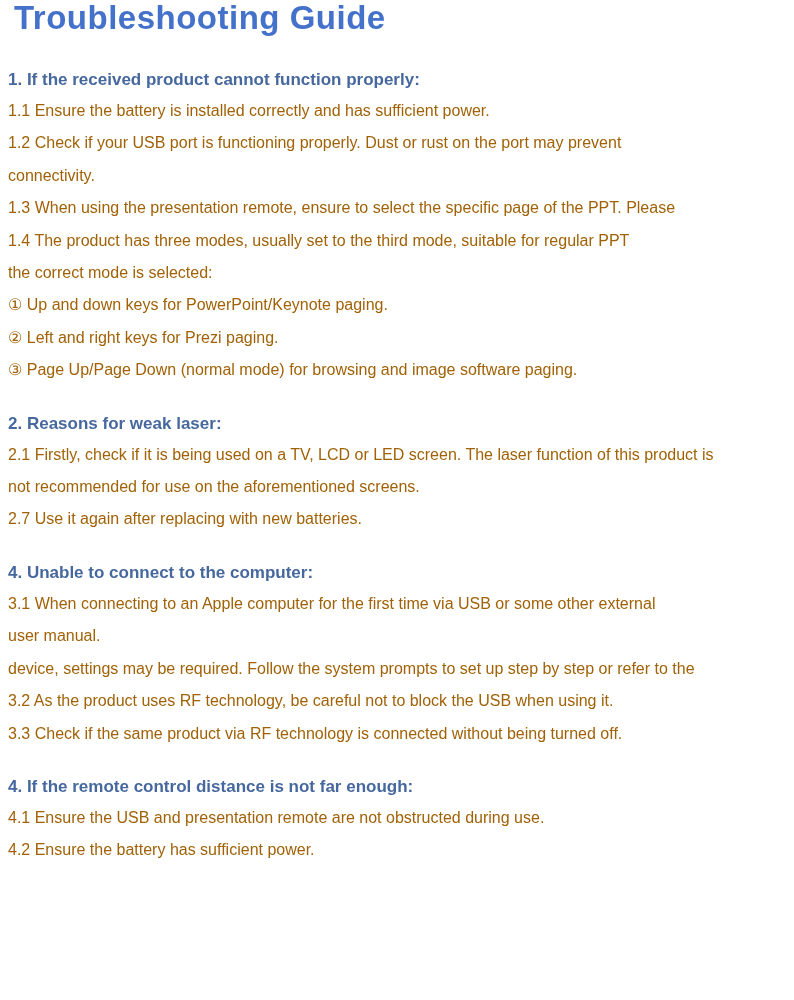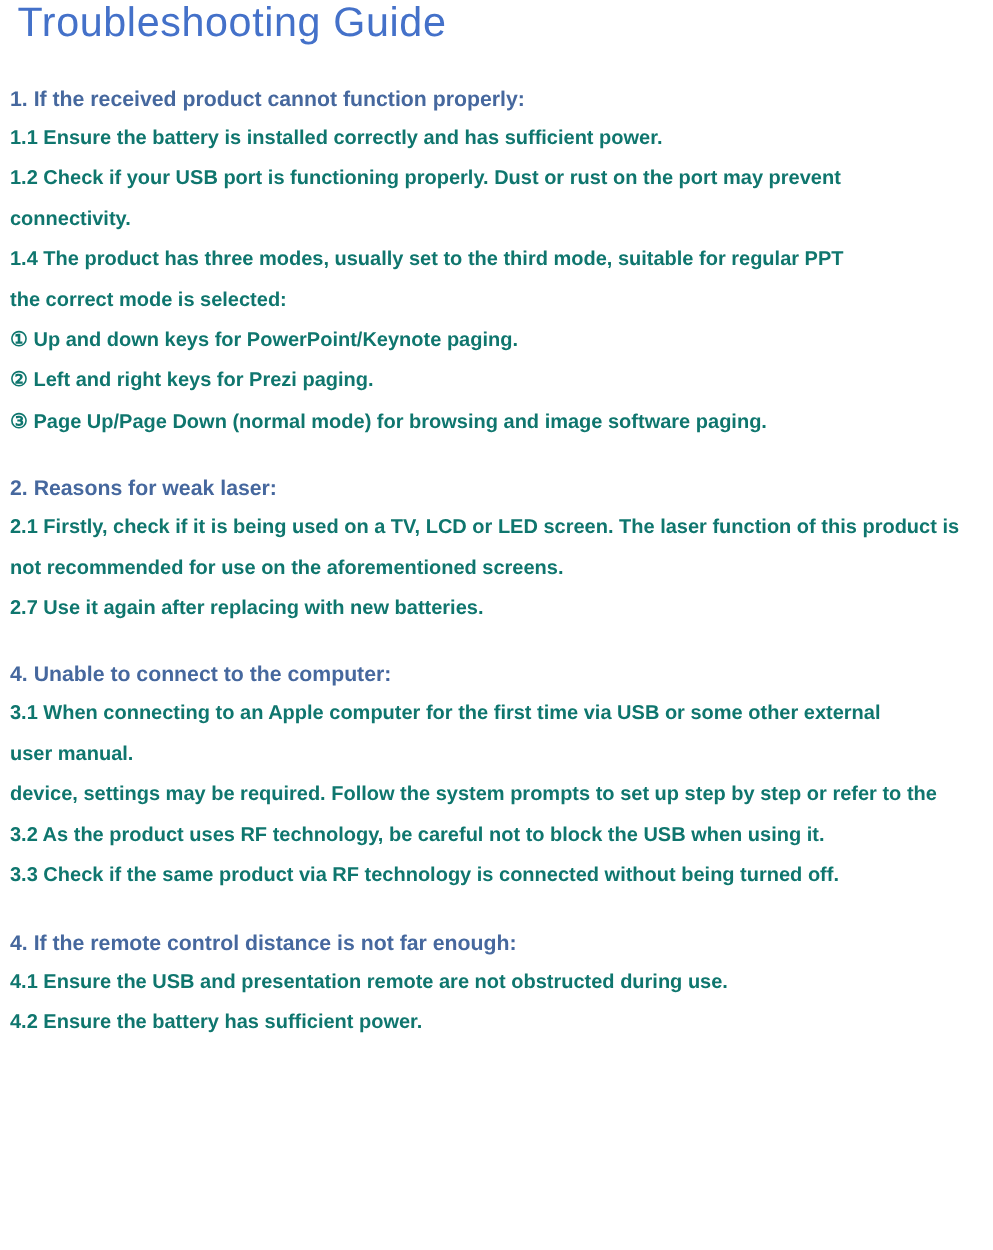--- a/index.html
+++ b/index.html
@@ -13,58 +13,58 @@
   }
   .page {
     width: 794px;
     height: 1000px;
     padding: 0 8px 0 8px;
     box-sizing: border-box;
     background: #ffffff;
   }
   .doc-title {
     font-size: 33px;
-    font-weight: normal;
+    font-weight: bold;
     line-height: 36px;
     margin: 0 0 0 6px;
     color: #4471C9;
     letter-spacing: 0.5px;
     white-space: nowrap;
   }
   .section { margin: 0; }
   .section-heading {
     font-size: 17px;
     font-weight: bold;
     line-height: 22px;
     margin: 26px 0 4px 0;
     color: #46689E;
     white-space: nowrap;
   }
   .section:first-of-type .section-heading { margin-top: 33px; }
   .line {
     font-size: 16px;
     line-height: 32.4px;
     margin: 0;
-    color: #0f766e;
+    color: #a16207;
     white-space: nowrap;
-    font-weight: bold;
   }
 </style>
 </head>
 <body>
 
 <div class="page">
 
   <h1 class="doc-title">Troubleshooting Guide</h1>
 
   <div class="section">
     <h2 class="section-heading">1. If the received product cannot function properly:</h2>
     <p class="line">1.1 Ensure the battery is installed correctly and has sufficient power.</p>
     <p class="line">1.2 Check if your USB port is functioning properly. Dust or rust on the port may prevent</p>
     <p class="line">connectivity.</p>
+    <p class="line">1.3 When using the presentation remote, ensure to select the specific page of the PPT. Please</p>
     <p class="line">1.4 The product has three modes, usually set to the third mode, suitable for regular PPT</p>
     <p class="line">the correct mode is selected:</p>
     <p class="line">① Up and down keys for PowerPoint/Keynote paging.</p>
     <p class="line">② Left and right keys for Prezi paging.</p>
     <p class="line">③ Page Up/Page Down (normal mode) for browsing and image software paging.</p>
   </div>
 
   <div class="section">
     <h2 class="section-heading">2. Reasons for weak laser:</h2>
     <p class="line">2.1 Firstly, check if it is being used on a TV, LCD or LED screen. The laser function of this product is</p>

